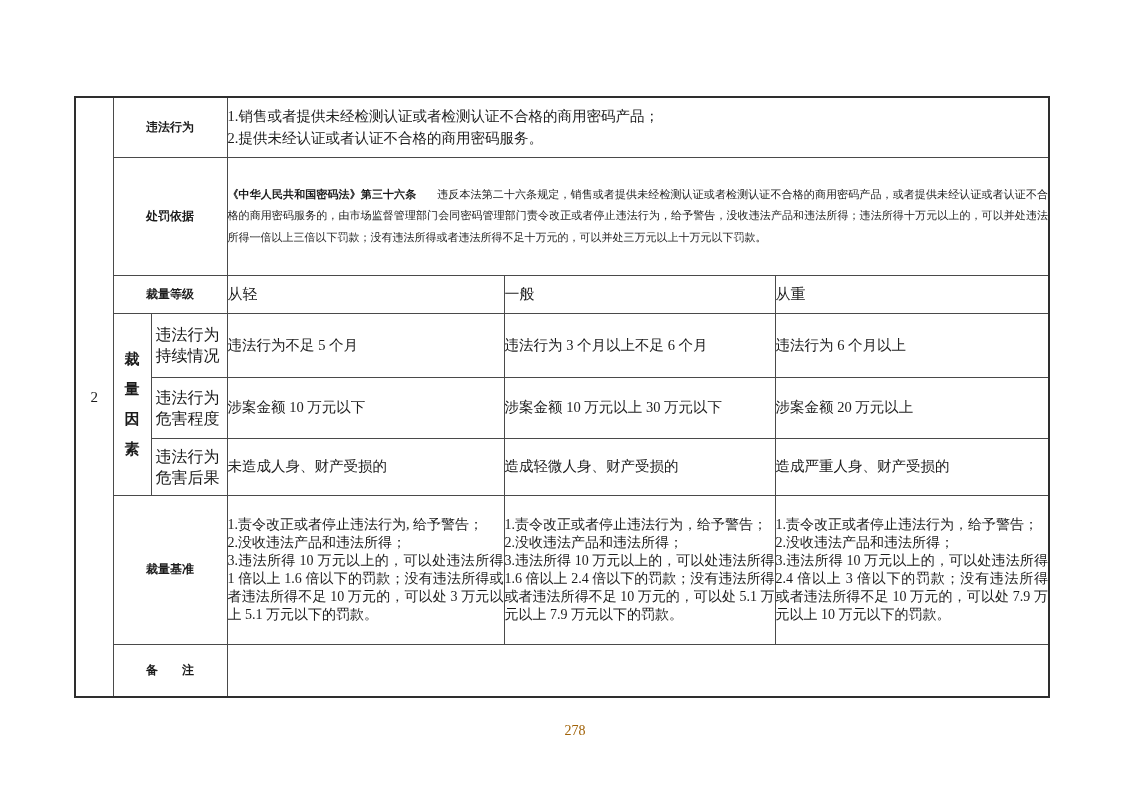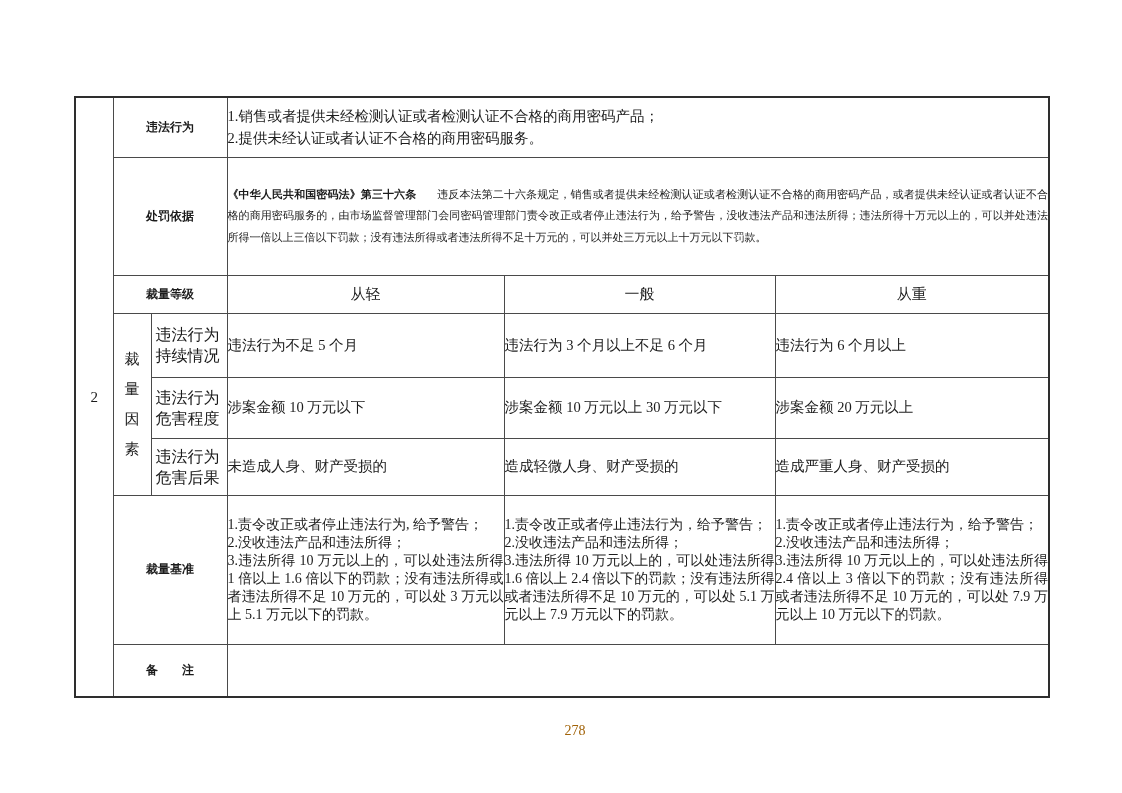--- a/index.html
+++ b/index.html
@@ -34,21 +34,20 @@
   td.seq {
     text-align: center;
     font-size: 15px;
   }
   td.hd {
     text-align: center;
     font-weight: bold;
     font-size: 12px;
   }
   td.level {
-    text-align: center;
     font-size: 15px;
   }
   td.content {
     padding: 0 9px;
     font-size: 14.5px;
     line-height: 22px;
     text-align: left;
   }
   td.basis-cell {
     padding: 0 10px;
@@ -58,21 +57,21 @@
   }
   .law-title {
     font-weight: bold;
     margin-right: 1.9em;
   }
   td.vgroup .vtext {
     width: 1em;
     margin: 0 auto;
     word-break: break-all;
     line-height: 30px;
-    font-weight: normal;
+    font-weight: bold;
     font-size: 15px;
     text-align: center;
   }
   td.sub {
     text-align: center;
     font-size: 16px;
   }
   td.sub .subtext {
     width: 4.2em;
     margin: 0 auto;

